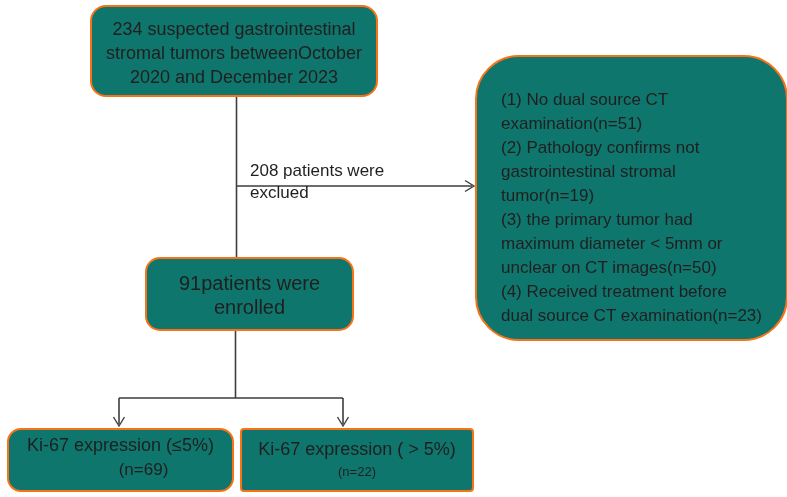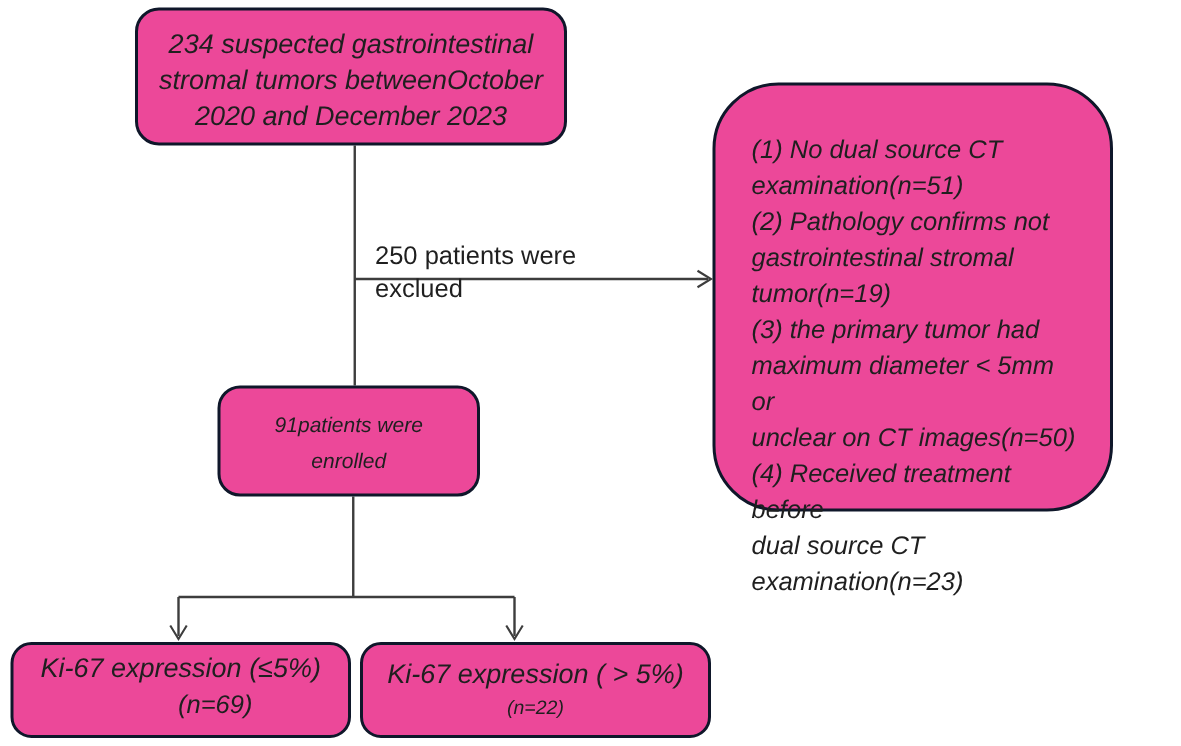--- a/index.html
+++ b/index.html
@@ -20,73 +20,72 @@
     position: absolute;
     left: 0;
     top: 0;
     width: 787px;
     height: 497px;
     pointer-events: none;
   }
   .box {
     position: absolute;
     box-sizing: border-box;
-    border: 2px solid #0f172a;
-    background: #ec4899;
+    border: 2px solid #f97316;
+    background: #0f766e;
     text-align: center;
-    font-style: italic;
   }
   .pre {
     white-space: pre-line;
   }
   .top-box {
     left: 90px;
     top: 5px;
     width: 288px;
     height: 92px;
     border-radius: 16px;
     font-size: 18px;
     line-height: 24px;
     padding-top: 10px;
   }
   .exclusion-box {
     left: 475px;
     top: 55px;
-    width: 267px;
+    width: 313px;
     height: 286px;
     border-radius: 44px;
     text-align: left;
     font-size: 17px;
     line-height: 24px;
     padding: 31px 18px 0 24px;
   }
   .enrolled-box {
     left: 145px;
     top: 257px;
-    width: 175px;
+    width: 209px;
     height: 74px;
     border-radius: 15px;
-    font-size: 14px;
+    font-size: 20px;
     line-height: 24px;
     padding-top: 12px;
   }
   .ki-left-box {
     left: 7px;
     top: 428px;
     width: 227px;
     height: 64px;
     border-radius: 14px;
     padding-top: 3px;
   }
   .ki-right-box {
     left: 240px;
     top: 428px;
     width: 234px;
     height: 64px;
-    border-radius: 14px;
+    border-radius: 4px;
     padding-top: 7px;
   }
   .ki-line1 {
     font-size: 18px;
     line-height: 25px;
   }
   .ki-line2-large {
     font-size: 17px;
     line-height: 24px;
     margin-left: 46px;
@@ -125,21 +124,21 @@
     <path d="M113.5 417 L119 426 L124.5 417" fill="none" stroke="#3d3d3d" stroke-width="1.4"></path>
 
     <line x1="343" y1="398" x2="343" y2="424" stroke="#3d3d3d" stroke-width="1.6"></line>
     <path d="M337.5 417 L343 426 L348.5 417" fill="none" stroke="#3d3d3d" stroke-width="1.4"></path>
   </svg>
 
   <div class="box top-box pre">234 suspected gastrointestinal
 stromal tumors betweenOctober
 2020 and December  2023</div>
 
-  <div class="excl-label">250 patients were
+  <div class="excl-label">208 patients were
 exclued</div>
 
   <div class="box exclusion-box pre">(1) No dual source CT
 examination(n=51)
 (2) Pathology confirms  not
 gastrointestinal stromal
 tumor(n=19)
 (3) the primary tumor had
 maximum diameter &lt; 5mm or
 unclear on CT images(n=50)

